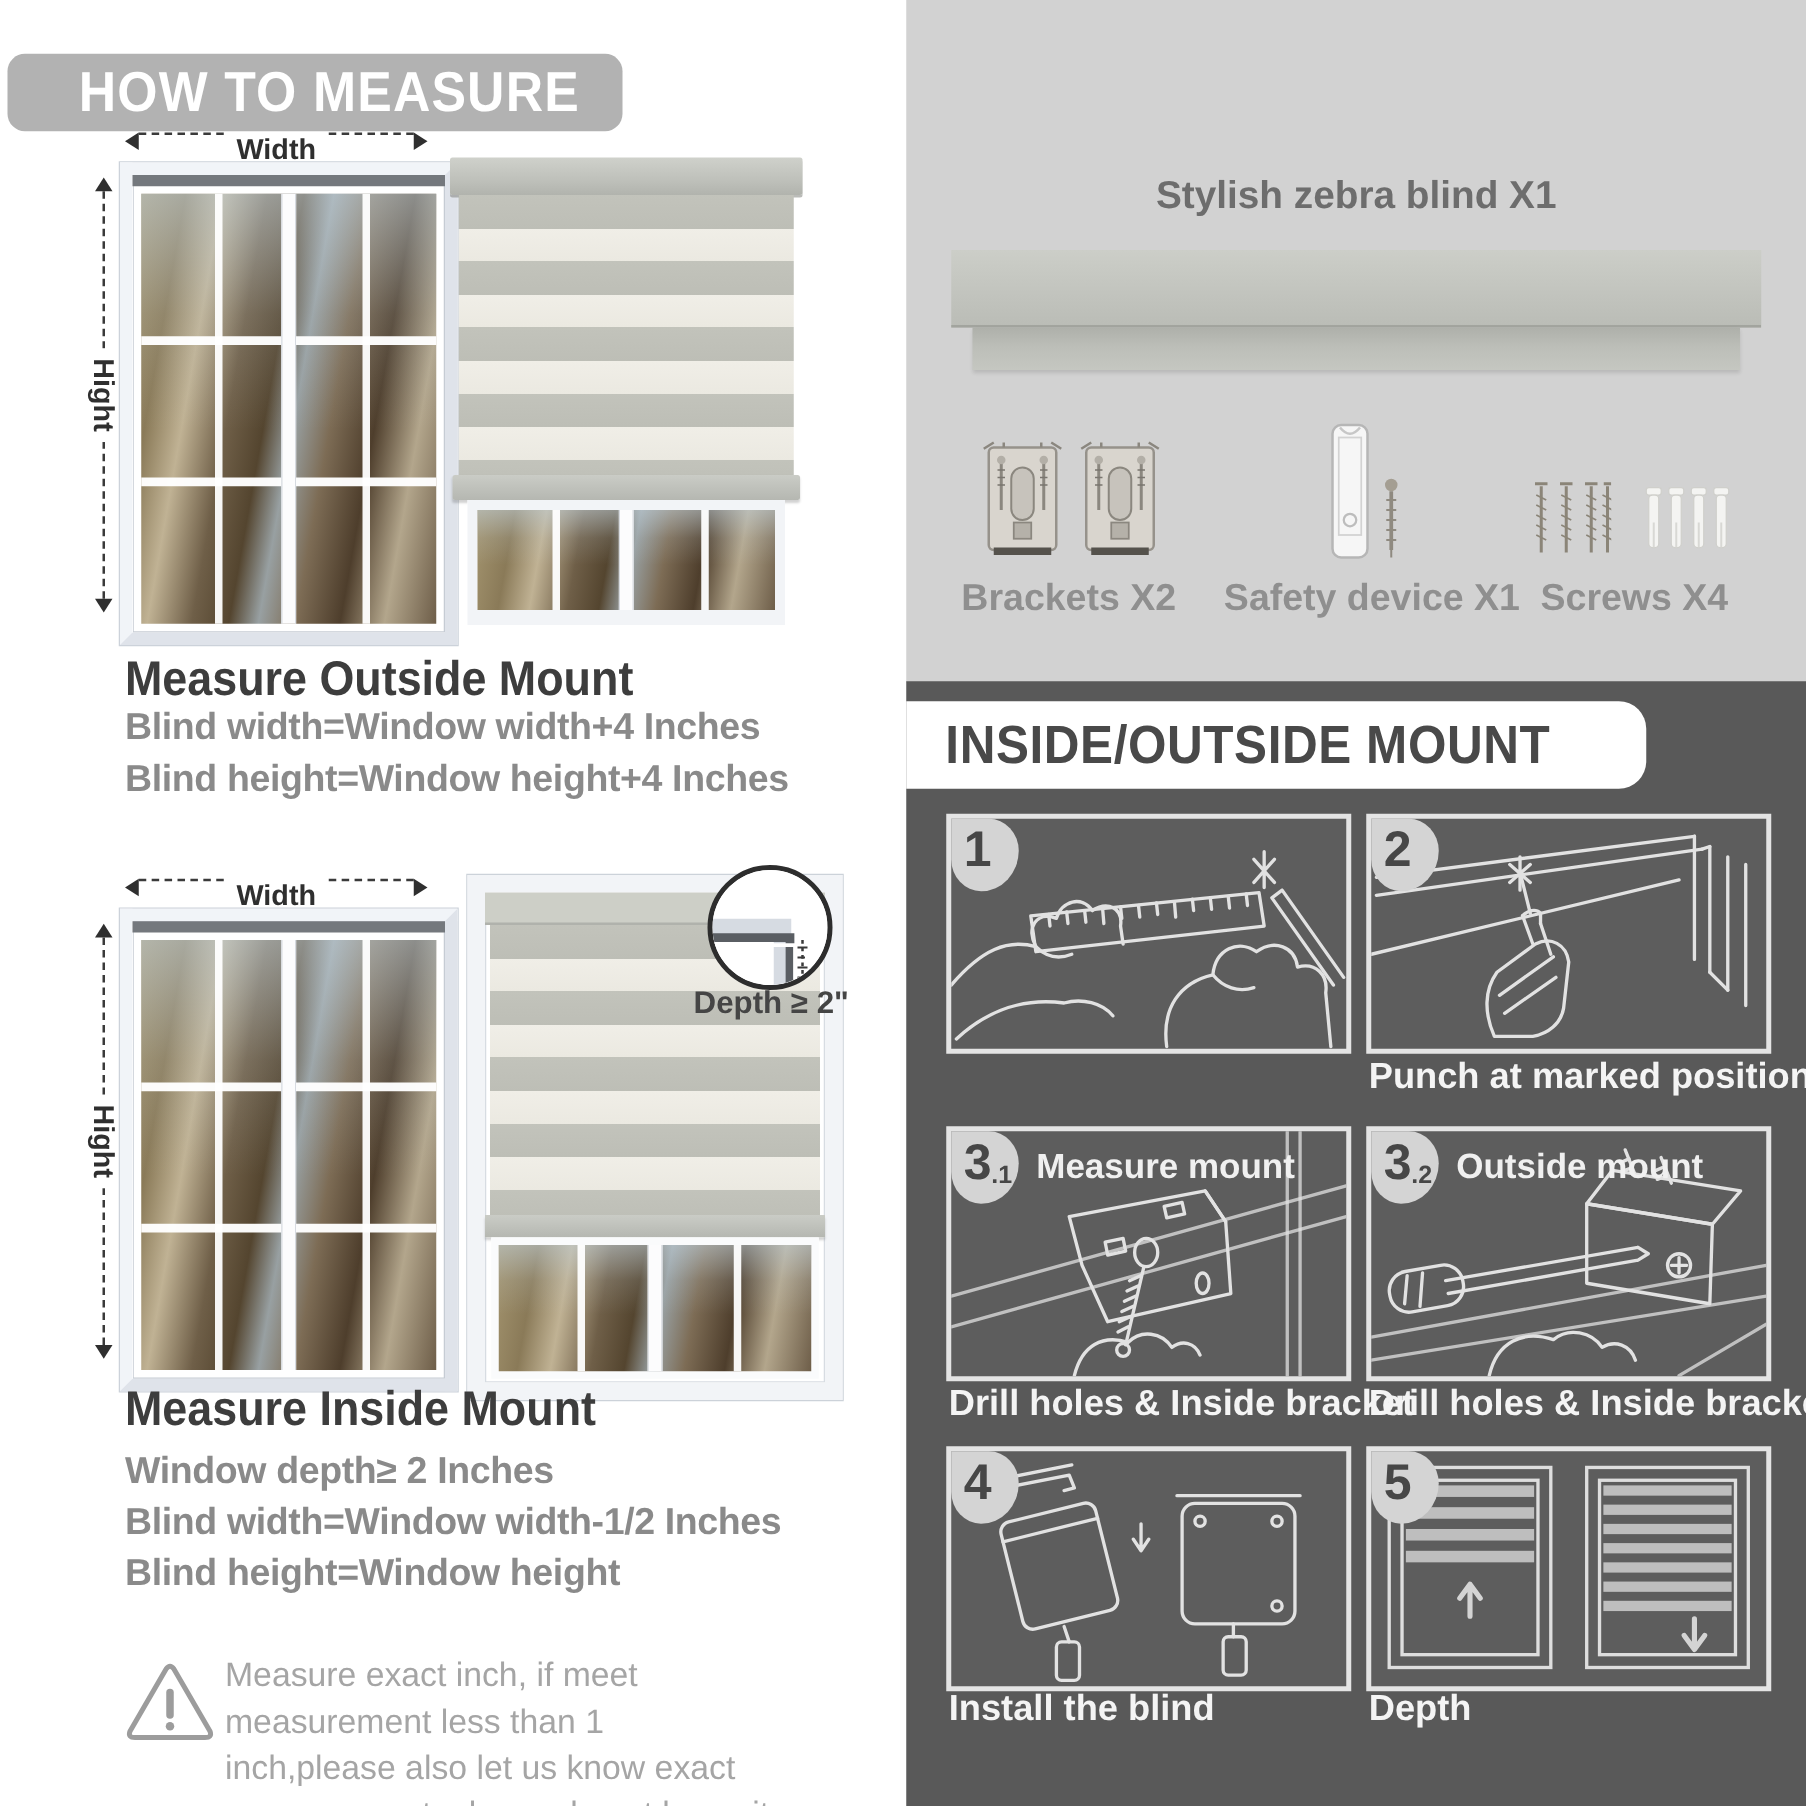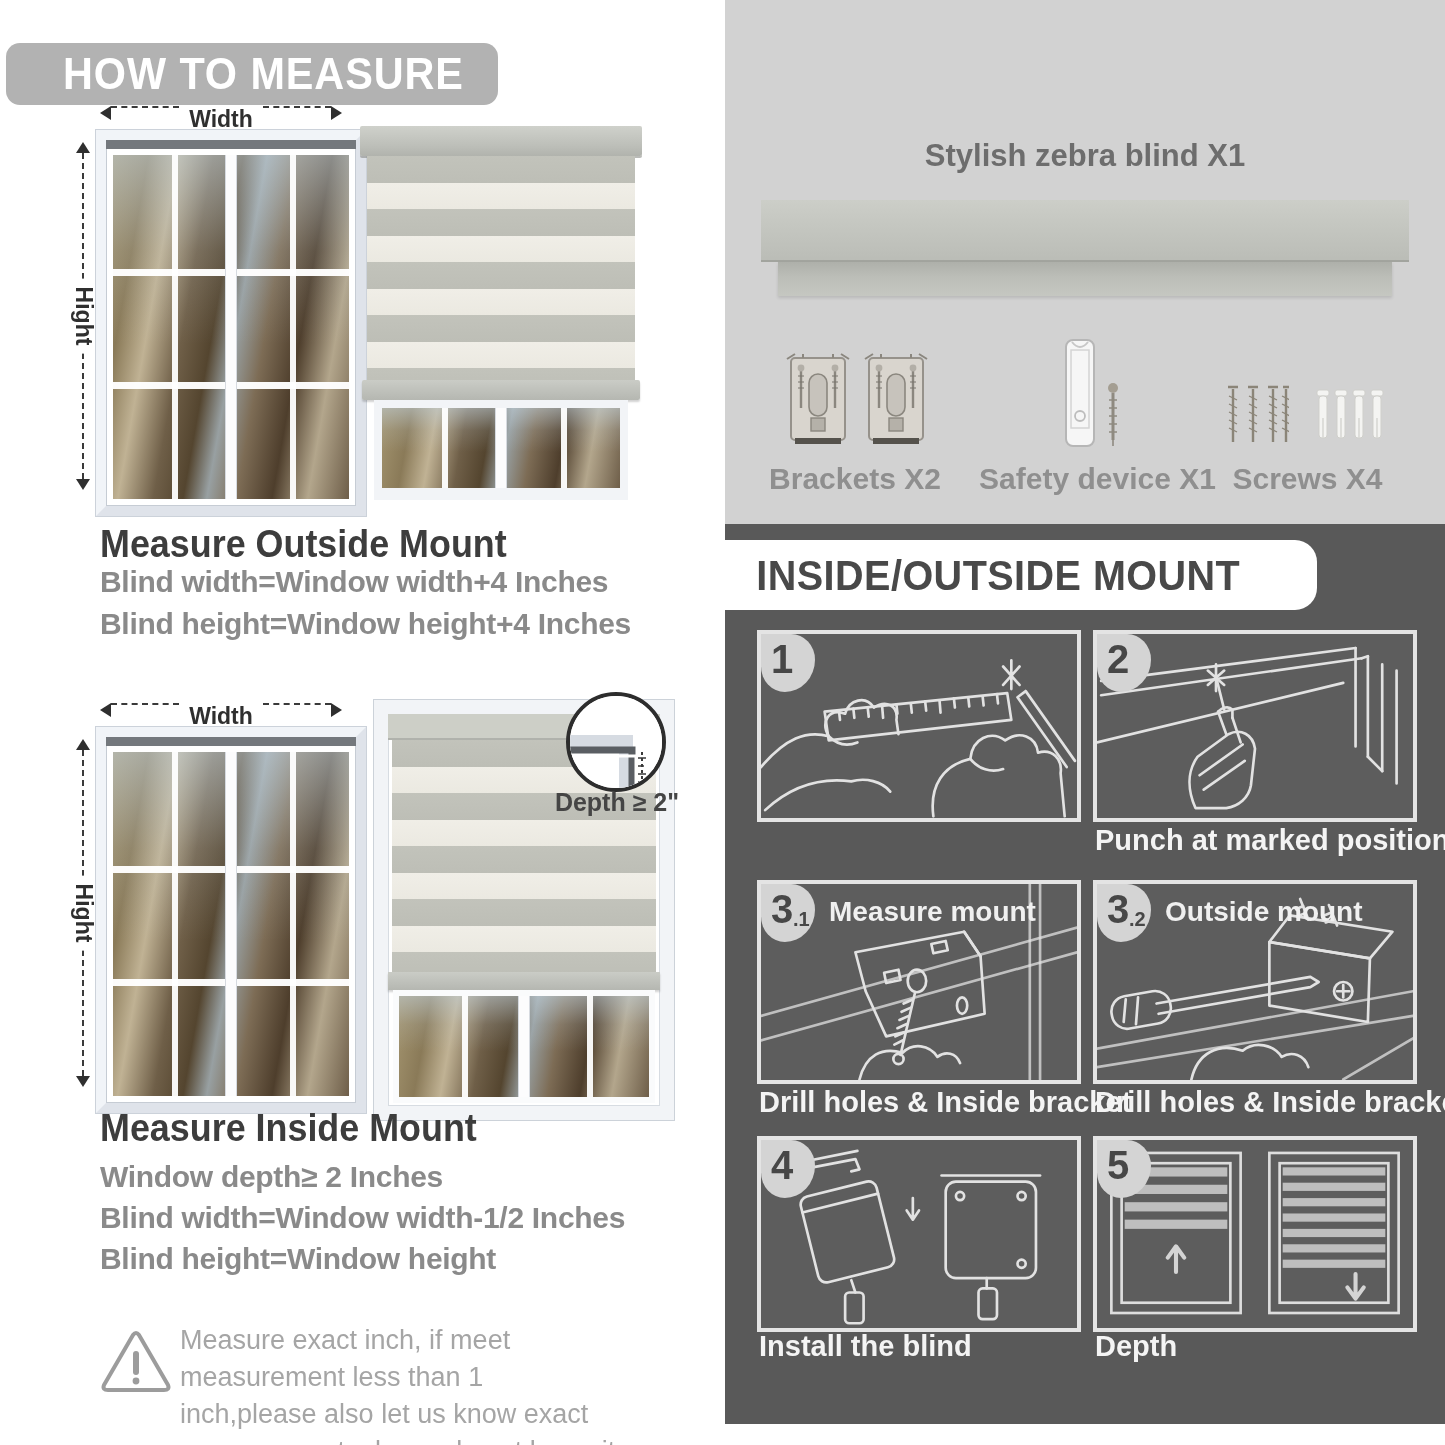--- a/index.html
+++ b/index.html
@@ -69,21 +69,21 @@
   
   .panel-included{left:725px;top:0;width:720px;height:546px;background:#d2d2d2;}
   .bar-included{left:0;top:14px;width:498px;height:74px;background:#ffffff;border-radius:0 22px 22px 0;}
   .bar-included span{font-size:47px;font-weight:bold;color:#c9c9c9;line-height:74px;padding-left:38px;letter-spacing:2px;}
   .product-lbl{left:0;top:138px;width:720px;text-align:center;font-size:31px;font-weight:bold;color:#6d6d6d;}
   .headrail{left:36px;top:200px;width:648px;height:62px;background:linear-gradient(180deg,#cccec8 0%,#c2c4be 55%,#babcb6 100%);box-shadow:inset 0 -2px 0 #a2a49e;}
   .headlip{left:53px;top:262px;width:614px;height:34px;background:linear-gradient(180deg,#aeb0aa,#bcbeb8 45%,#c5c7c1);box-shadow:0 2px 3px rgba(0,0,0,.12);}
   .item-lbl{top:462px;font-size:30px;font-weight:bold;color:#8f8f8f;text-align:center;}
 
   
-  .panel-mount{left:725px;top:524px;width:720px;height:900px;background:#595959;}
+  .panel-mount{left:725px;top:545px;width:720px;height:900px;background:#595959;}
   .bar-mount{left:0;top:16px;width:592px;height:70px;background:#ffffff;border-radius:0 22px 22px 0;}
   .bar-mount span{font-size:43px;font-weight:bold;color:#494949;line-height:70px;padding-left:34px;letter-spacing:.5px;}
   .step-panel{border:4px solid #e4e4e4;background:#5d5d5d;}
   .badge{position:absolute;left:0;top:0;width:54px;height:58px;background:#d4d4d4;border-radius:0 46% 58% 46%;color:#474747;}
   .badge .bn{font-size:40px;font-weight:bold;line-height:1;position:absolute;left:10px;top:5px;}
   .badge .bs{font-size:20px;font-weight:bold;position:absolute;left:32px;top:24px;}
   .step-title{position:absolute;left:68px;top:12px;font-size:28px;font-weight:bold;color:#f0f0f0;white-space:nowrap;}
   .step-cap{font-size:29px;font-weight:bold;color:#f4f4f4;white-space:nowrap;}
   .art{position:absolute;inset:0;width:100%;height:100%;}
 </style>

